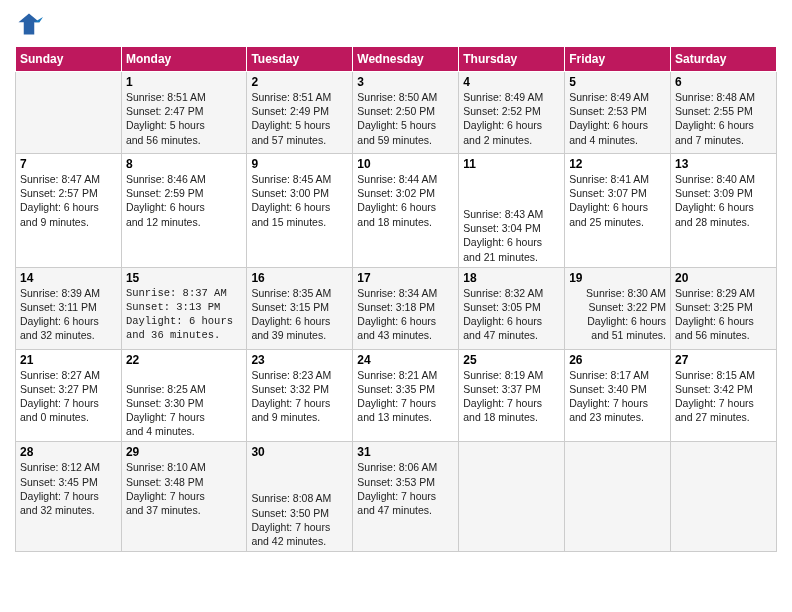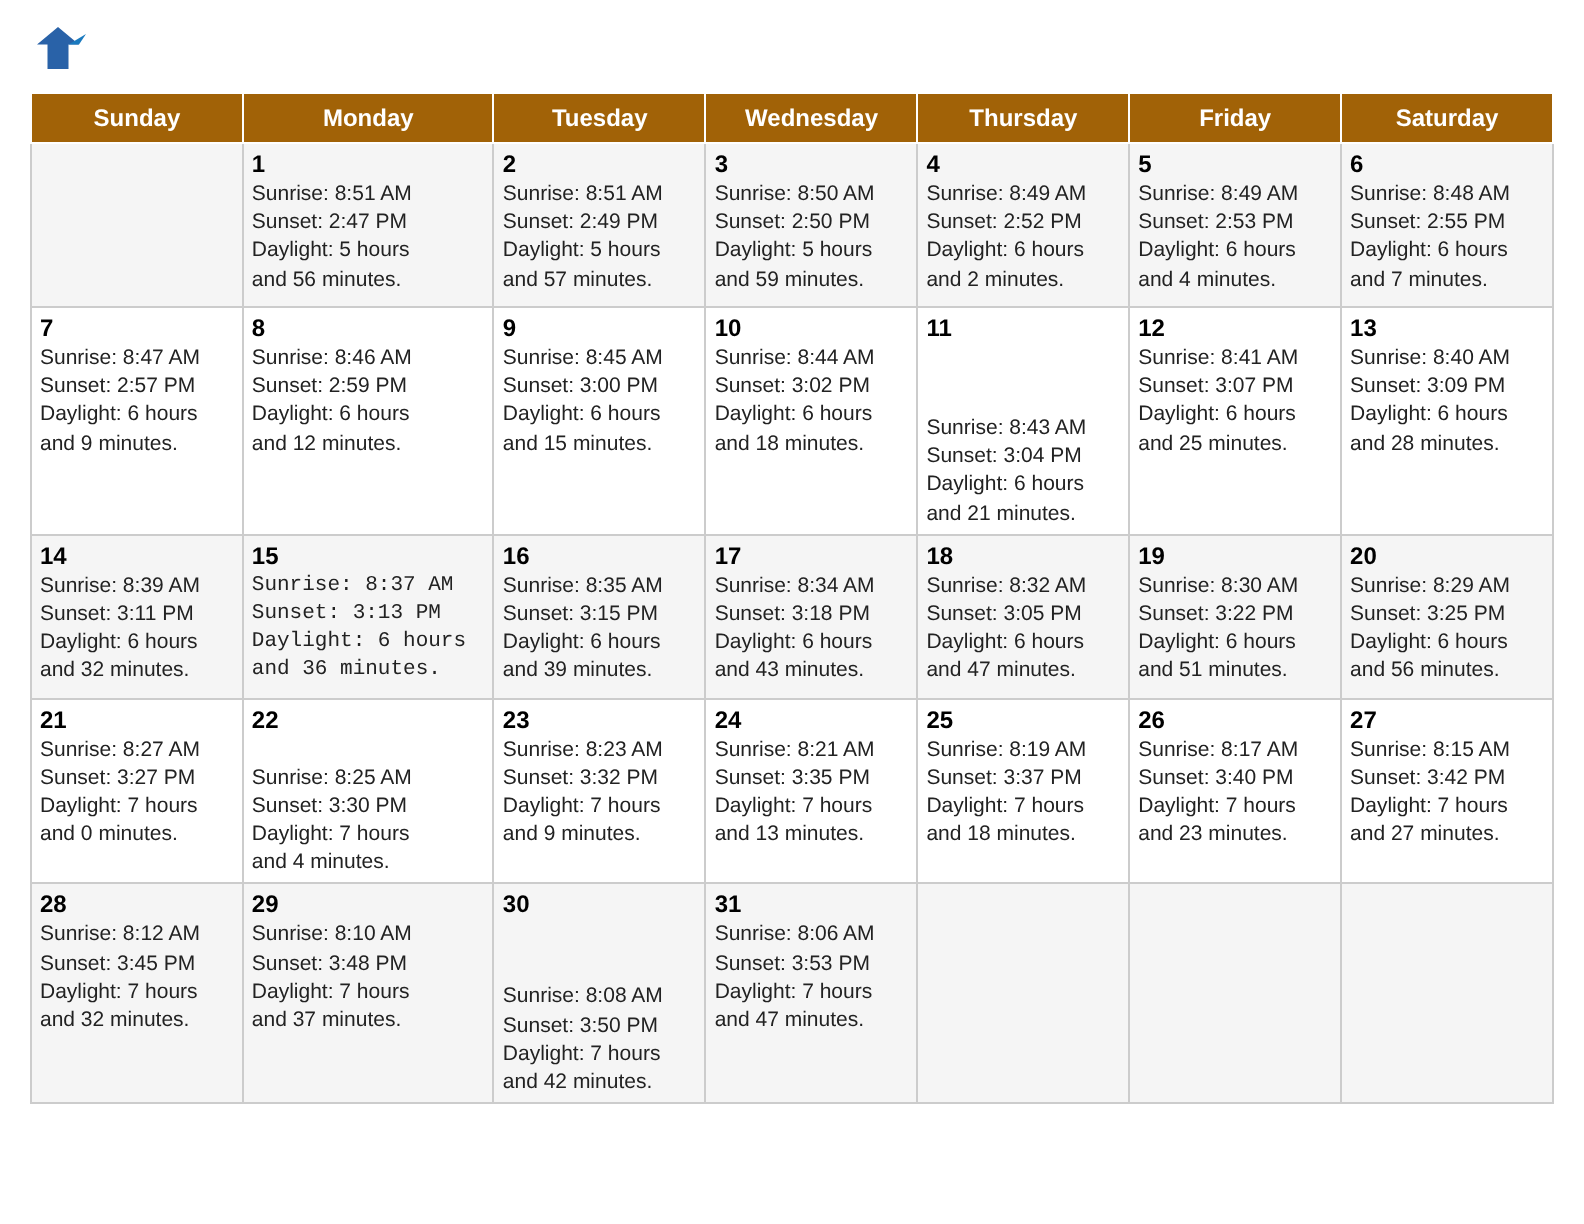--- a/index.html
+++ b/index.html
@@ -48,24 +48,24 @@
     .subtitle {
       font-size: 15px;
       color: #444;
     }
     table {
       width: 100%;
       border-collapse: collapse;
       font-size: 11px;
     }
     thead tr th {
-      background-color: #a16207;
+      background-color: #be185d;
       color: #fff;
       padding: 5px 4px;
-      text-align: center;
+      text-align: left;
       font-size: 12px;
       font-weight: bold;
       border: 1px solid #fff;
     }
     tbody tr td {
       border: 1px solid #ccc;
       padding: 3px 4px;
       vertical-align: top;
       background: #fff;
       min-width: 98px;
@@ -250,21 +250,21 @@
           </td>
           <td>
             <span class="day-num">18</span>
             <div class="day-info" style="white-space: pre-line;">Sunrise: 8:32 AM
 Sunset: 3:05 PM
 Daylight: 6 hours
 and 47 minutes.</div>
           </td>
           <td>
             <span class="day-num">19</span>
-            <div class="day-info" style="white-space: pre-line;">Sunrise: 8:30 AM
+            <div class="day-info" style="white-space: pre-line; text-align: right;">Sunrise: 8:30 AM
 Sunset: 3:22 PM
 Daylight: 6 hours
 and 51 minutes.</div>
           </td>
           <td>
             <span class="day-num">20</span>
             <div class="day-info" style="white-space: pre-line;">Sunrise: 8:29 AM
 Sunset: 3:25 PM
 Daylight: 6 hours
 and 56 minutes.</div>

